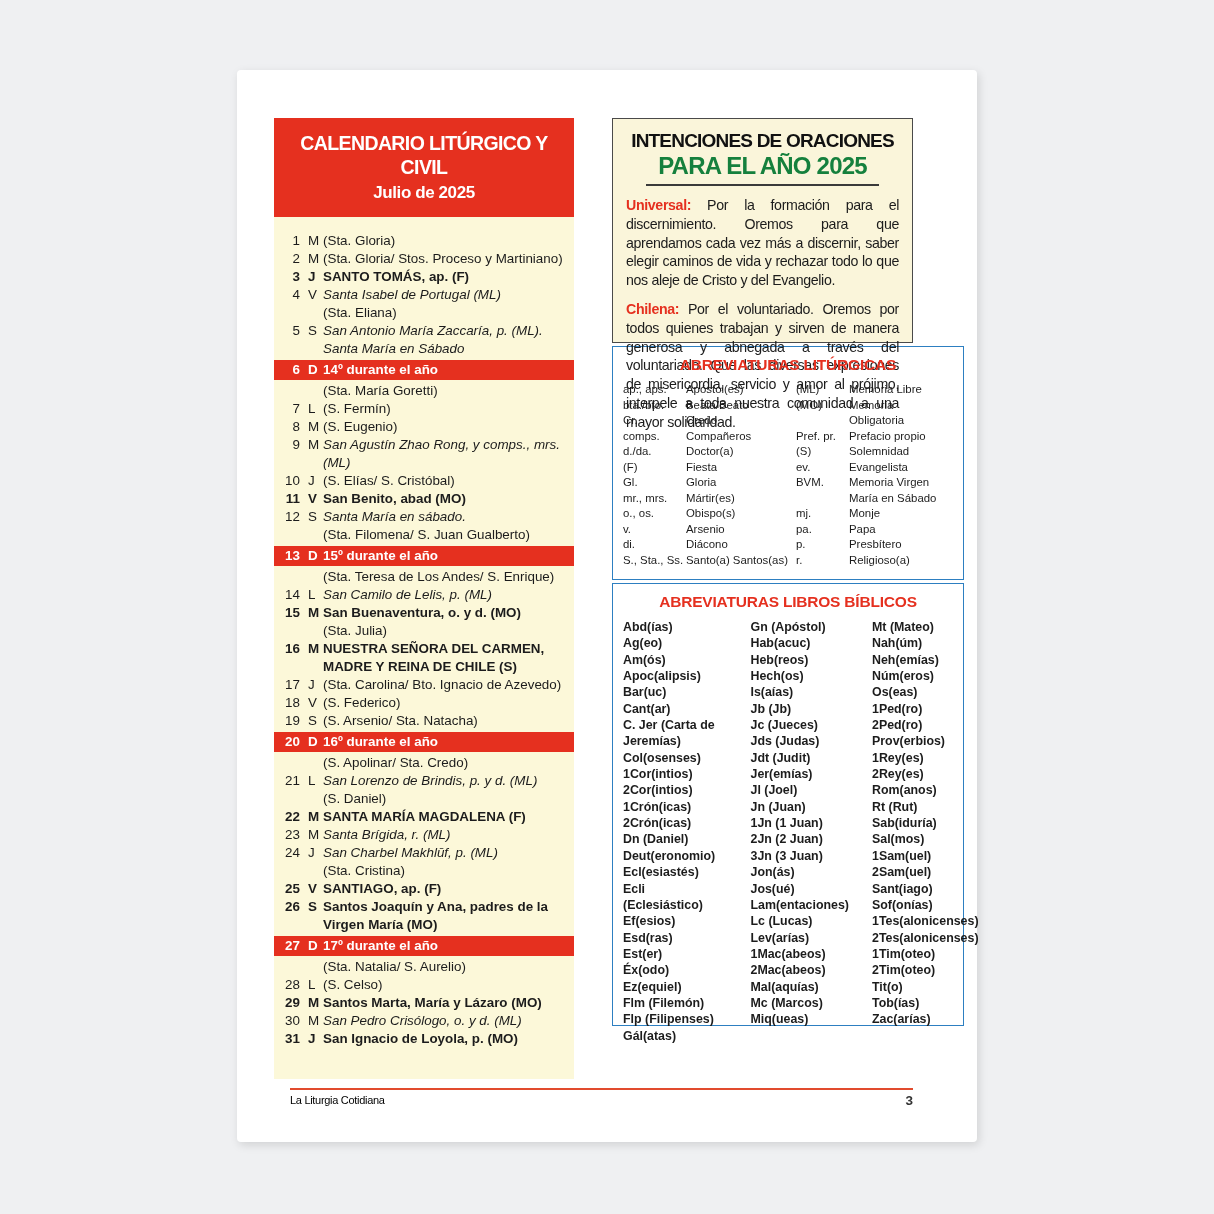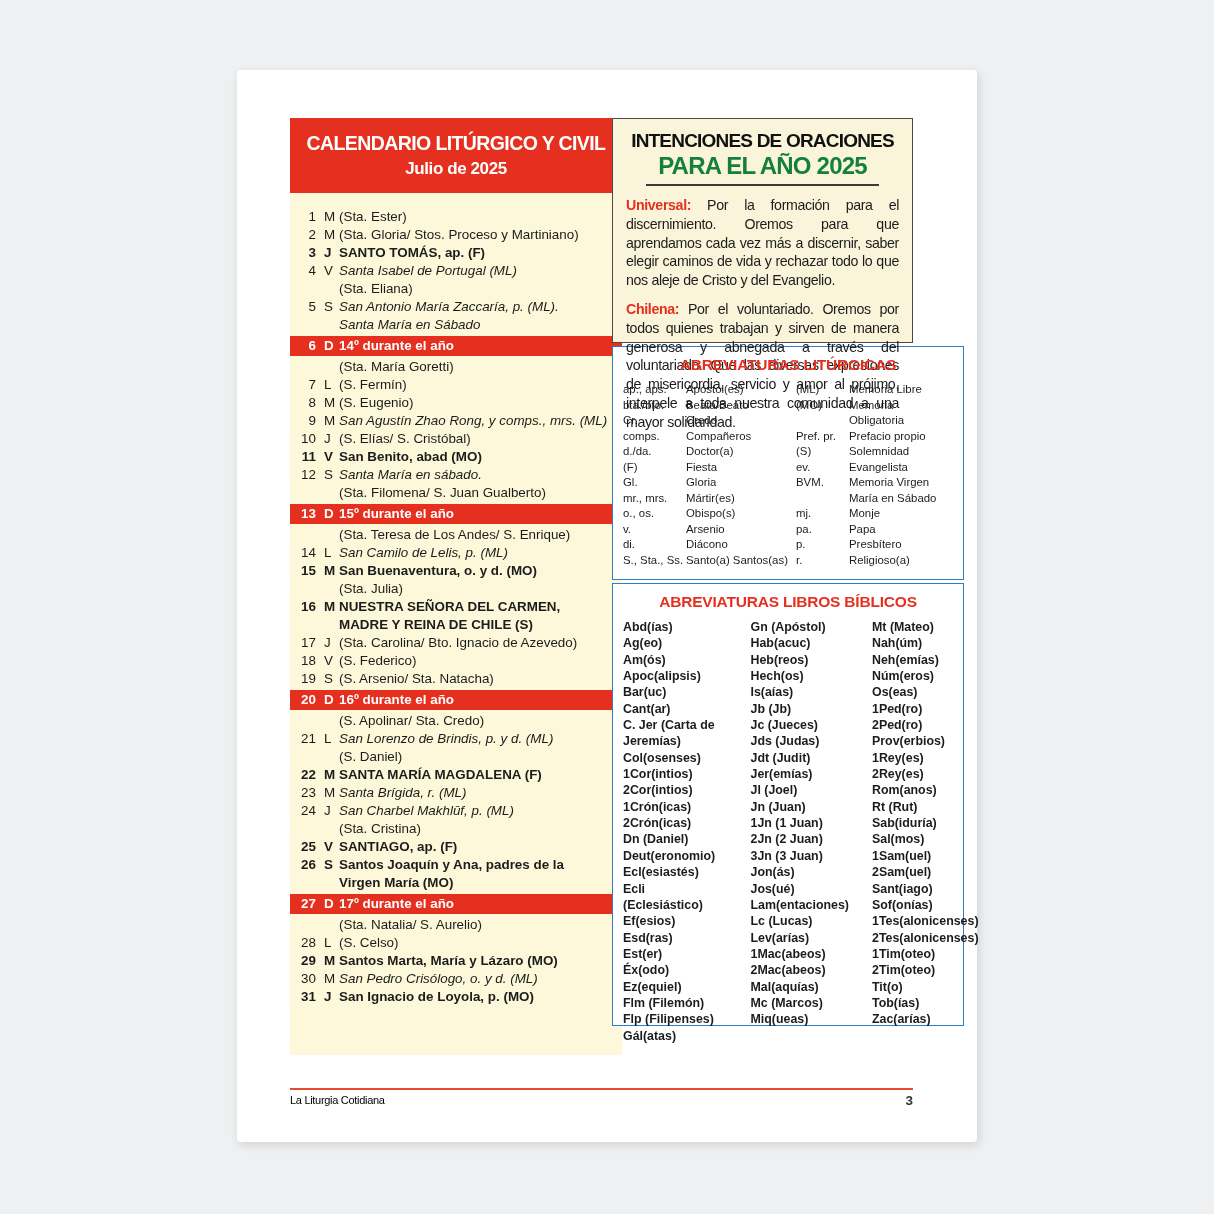--- a/index.html
+++ b/index.html
@@ -9,21 +9,21 @@
     font-family:"Liberation Sans", sans-serif;
     position:relative;
     color:#1c1c1c;
   }
   .sheet{
     position:absolute;left:237px;top:70px;width:740px;height:1072px;
     background:#ffffff;border-radius:4px;
     box-shadow:2px 3px 10px rgba(0,0,0,0.13);
   }
   
-  .cal-col{position:absolute;left:53px;top:48px;width:332px;}
+  .cal-col{position:absolute;left:37px;top:48px;width:300px;}
   .cal-header{
     background:#e5301f;color:#fff;text-align:center;
     padding:13px 6px 12px 6px;
   }
   .cal-title{font-size:19.5px;font-weight:bold;letter-spacing:-0.6px;line-height:24px;}
   .cal-subtitle{font-size:17px;font-weight:bold;letter-spacing:-0.4px;line-height:24px;margin-top:2px;}
   .cal-body{
     background:#fcf8d9;
     padding:15px 0 0 0;
     min-height:862px;
@@ -101,21 +101,21 @@
 
   <div class="cal-col">
     <div class="cal-header">
       <div class="cal-title">CALENDARIO LITÚRGICO Y CIVIL</div>
       <div class="cal-subtitle">Julio de 2025</div>
     </div>
     <div class="cal-body">
         <div class="cal-row">
           <span class="cal-num">1</span>
           <span class="cal-letter">M</span>
-          <span class="cal-text">(Sta. Ester)</span>
+          <span class="cal-text">(Sta. Gloria)</span>
         </div>
         <div class="cal-row">
           <span class="cal-num">2</span>
           <span class="cal-letter">M</span>
           <span class="cal-text">(Sta. Gloria/ Stos. Proceso y Martiniano)</span>
         </div>
         <div class="cal-row st-bold">
           <span class="cal-num">3</span>
           <span class="cal-letter">J</span>
           <span class="cal-text">SANTO TOMÁS, ap. (F)</span>

